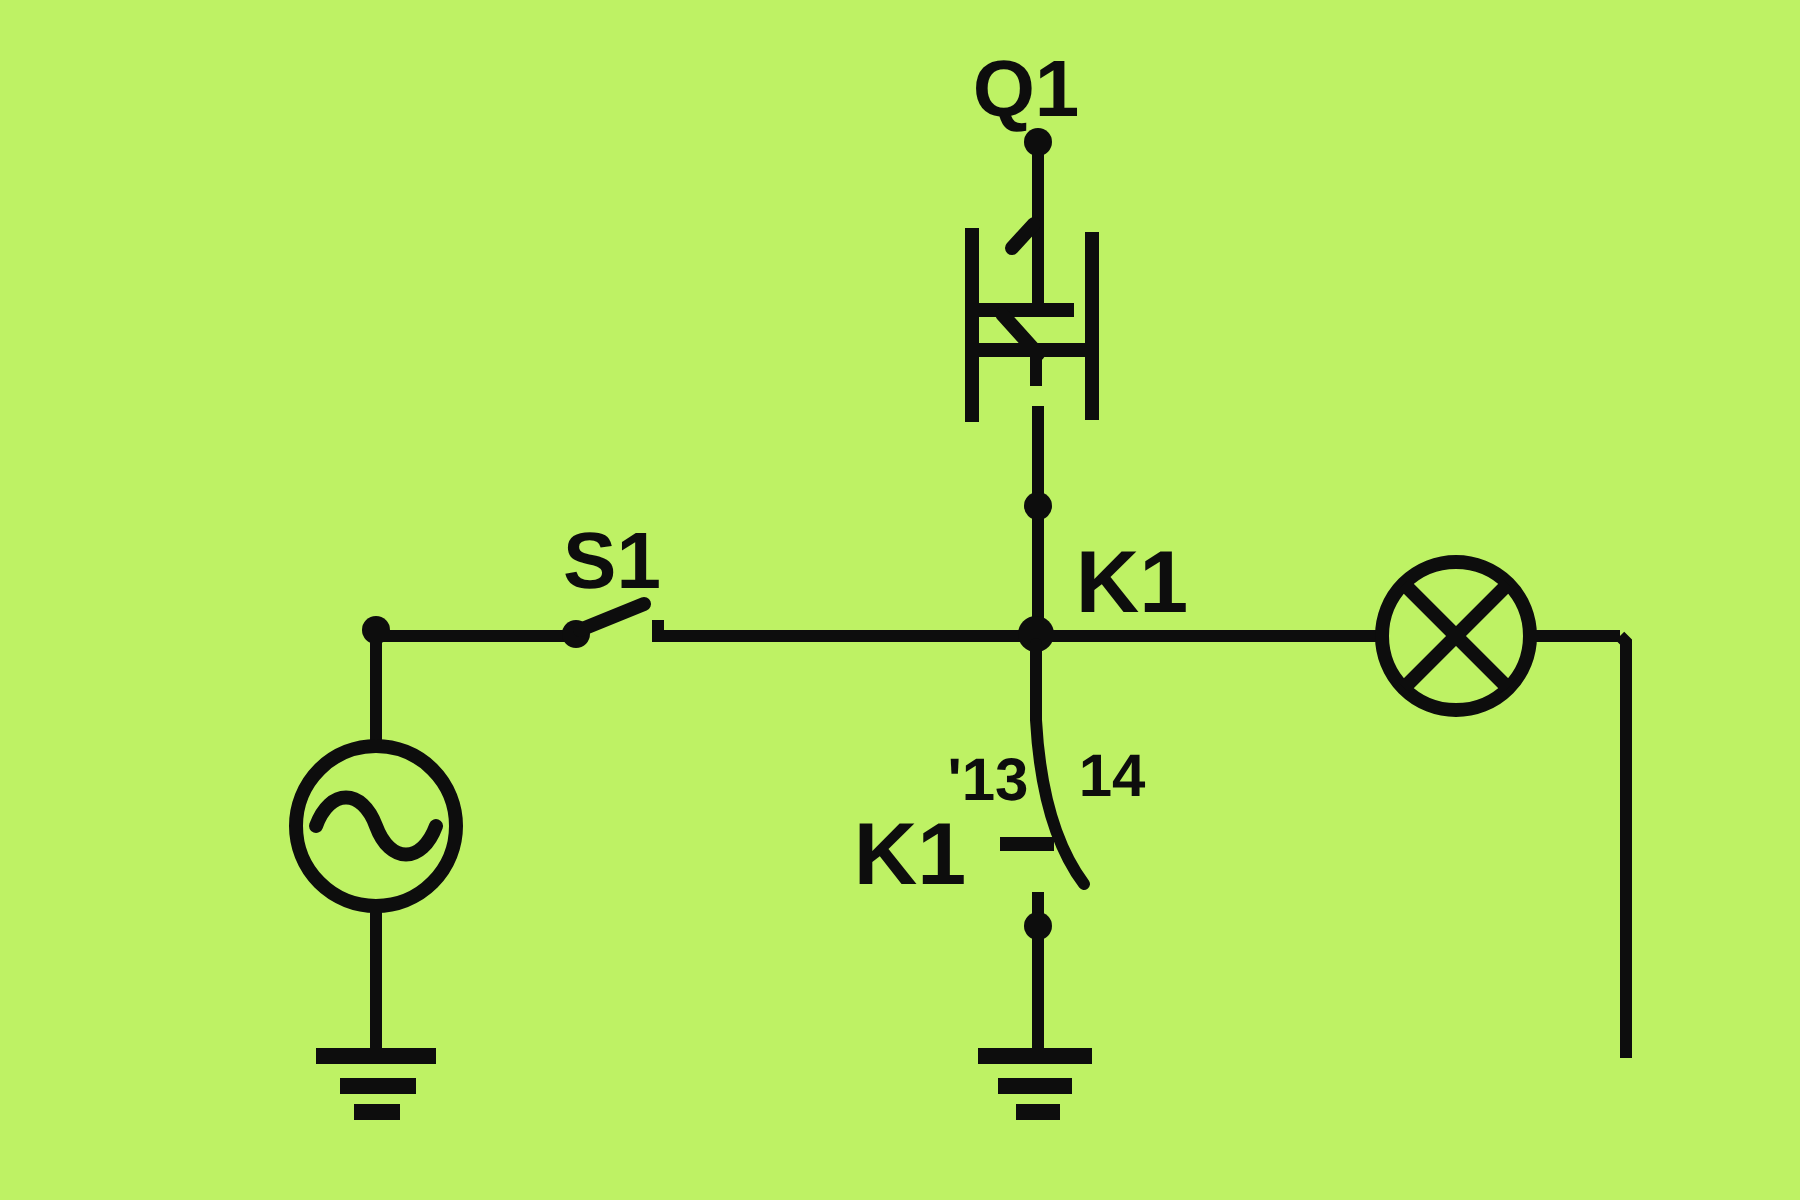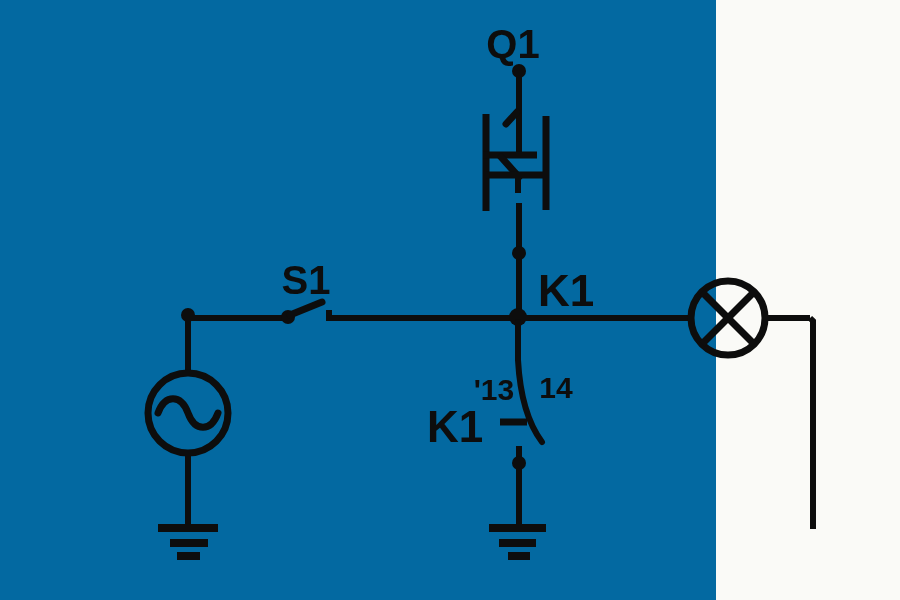--- a/index.html
+++ b/index.html
@@ -6,23 +6,23 @@
     margin: 0;
     padding: 0;
     width: 900px;
     height: 600px;
     background: #fafaf7;
     font-family: "Liberation Sans", sans-serif;
     overflow: hidden;
   }
   .stage {
     position: relative;
-    width: 716px;
+    width: 900px;
     height: 600px;
-    background: #0369a1;
+    background: #bef264;
     text-align: right;
   }
   svg { display: block; }
   .wire {
     stroke: #0d0d0d;
     stroke-width: 6;
     fill: none;
   }
   .sym {
     stroke: #0d0d0d;

